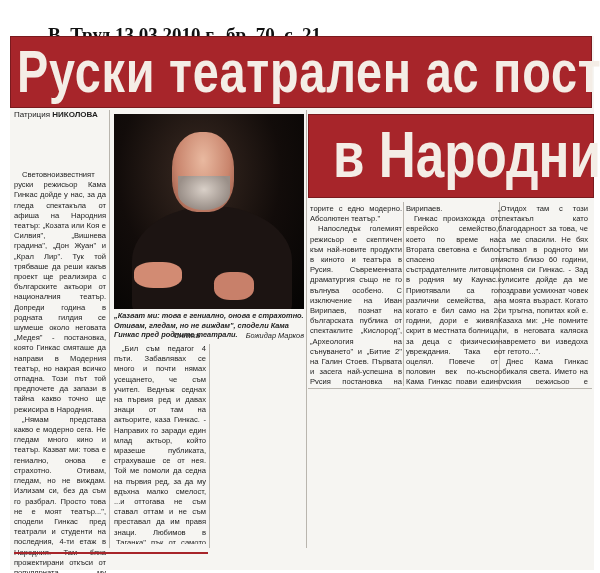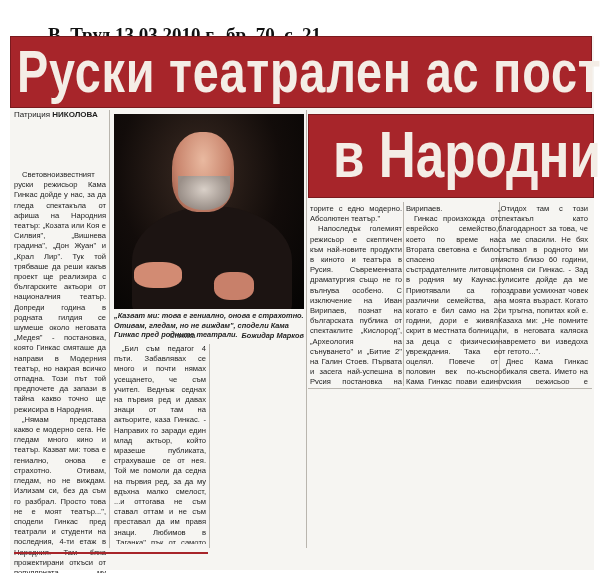--- a/index.html
+++ b/index.html
@@ -17,21 +17,21 @@
   .col p.noind { text-indent:0; }
   .c1 { left:4px; top:90px; width:92px; height:418px; overflow:hidden;margin-top:44px; }
   .photo { position:absolute; left:104px; top:78px; width:190px; height:195px; background:radial-gradient(ellipse at 45% 30%, #3a2a22 0%, #120c0a 55%, #050403 100%); overflow:hidden; }
   .photo .head { position:absolute; left:58px; top:18px; width:62px; height:80px; border-radius:45% 45% 40% 40%; background:radial-gradient(ellipse at 50% 35%, #e9b9a0 0%, #c9856d 60%, #8a4e3e 100%); }
   .photo .beard { position:absolute; left:64px; top:62px; width:52px; height:34px; border-radius:0 0 50% 50%; background:radial-gradient(ellipse at 50% 40%, #d9d0c8 0%, #9a8f88 70%); }
   .photo .body { position:absolute; left:18px; top:92px; width:160px; height:110px; border-radius:50% 50% 10% 10%; background:#1c1412; }
   .photo .hand1 { position:absolute; left:20px; top:148px; width:48px; height:26px; border-radius:40%; background:#d28b73; }
   .photo .hand2 { position:absolute; left:100px; top:158px; width:40px; height:28px; border-radius:40%; background:#c8806a; }
   .caption { position:absolute; left:104px; top:275px; width:192px; font-size:7.4px; line-height:9.5px; font-style:italic; font-weight:bold; color:#222; }
   .credit { position:absolute; left:104px; top:295px; width:190px; text-align:right; font-size:7.4px; color:#222; }
-  .credit b { font-weight:bold; font-style:italic;padding-left:44px; }
+  .credit b { font-weight:normal; font-style:italic;padding-left:44px; }
   .c2 { left:104px; top:308px; width:92px; height:200px; overflow:hidden; }
   .c3 { left:202px; top:308px; width:92px; height:200px; overflow:hidden; }
   .c4 { left:300px; top:168px; width:92px; height:180px; overflow:hidden; }
   .c5 { left:396px; top:168px; width:92px; height:180px; overflow:hidden; }
   .c6 { left:488px; top:168px; width:90px; height:180px; overflow:hidden; }
   .vline { position:absolute; width:1px; background:#b9b5ae; }
   .hline { position:absolute; height:1px; background:#b9b5ae; }
   .bottom-rule { position:absolute; left:4px; top:516px; width:194px; height:2px; background:#a7252a; }
 </style>
 </head>

